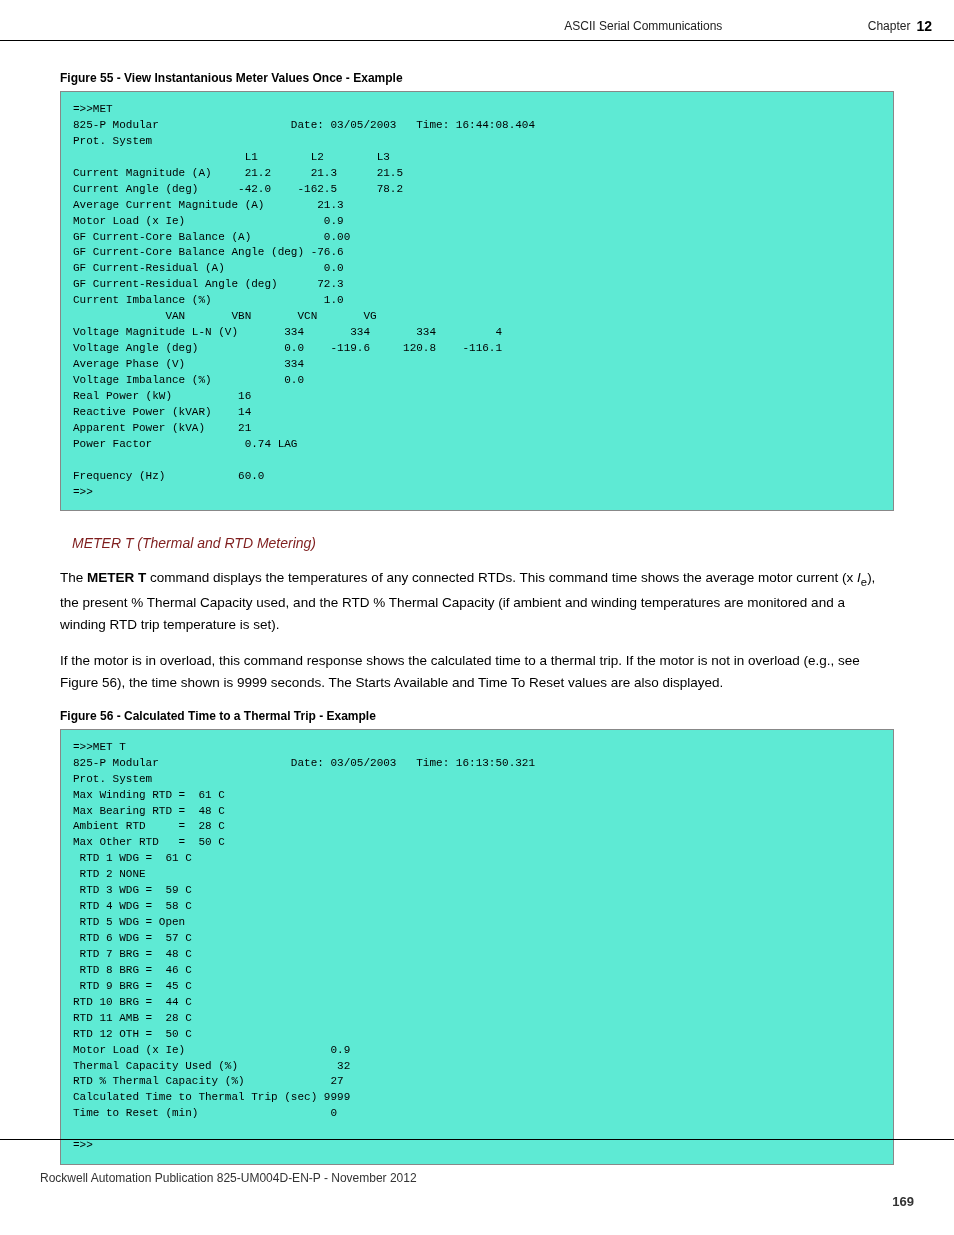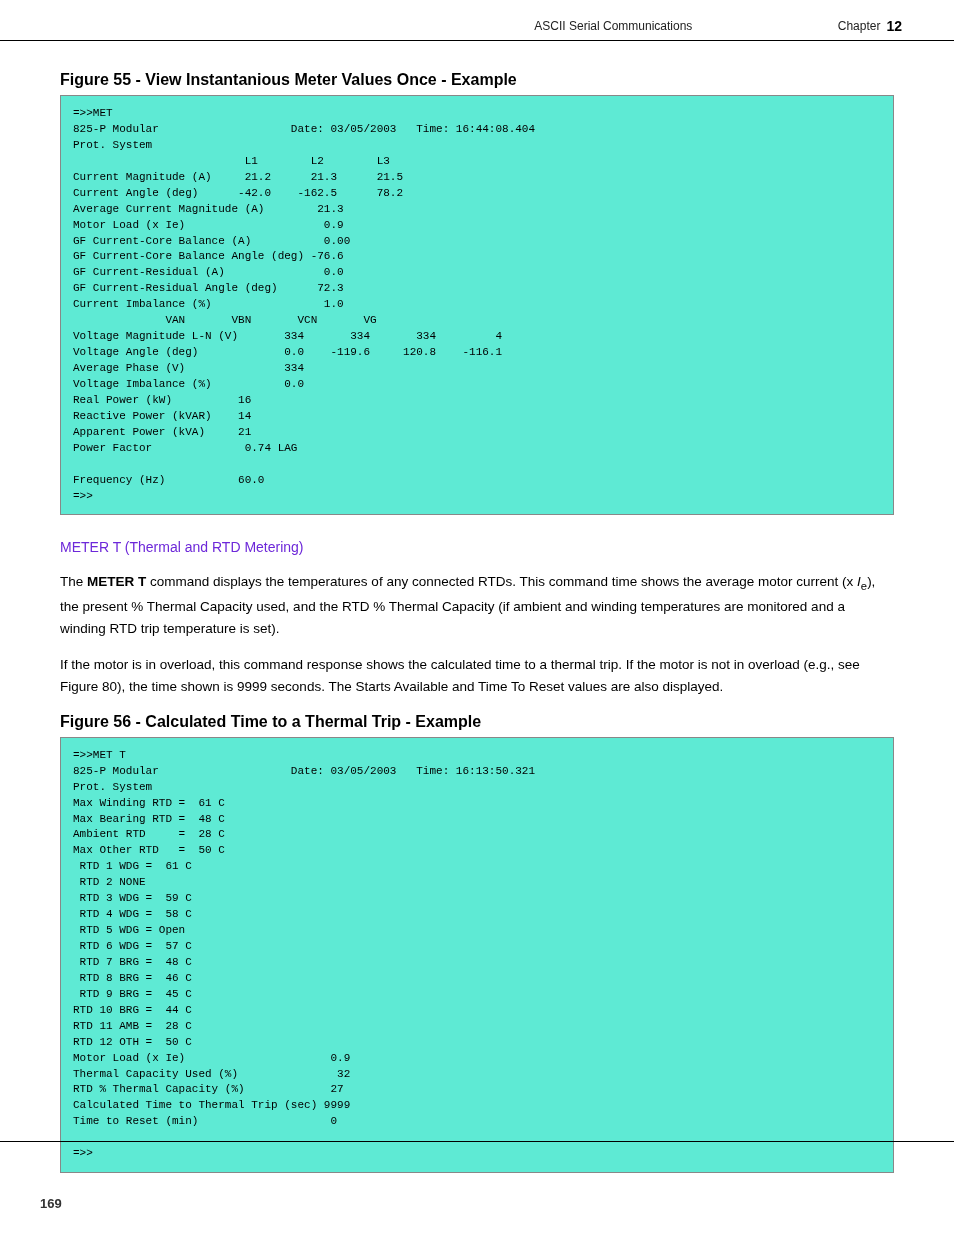--- a/index.html
+++ b/index.html
@@ -18,21 +18,21 @@
       min-height: 1235px;
       padding: 0;
       position: relative;
     }
 
     
     .page-header {
       display: flex;
       justify-content: flex-end;
       align-items: center;
-      padding: 18px 52px 6px 40px;
+      padding: 18px 22px 6px 40px;
       border-bottom: 1.5px solid #000;
     }
     .page-header-right {
       display: flex;
       align-items: center;
       gap: 6px;
       font-size: 12px;
     }
     .header-chapter {
       font-weight: normal;
@@ -45,45 +45,46 @@
       color: #000;
     }
 
     
     .page-content {
       padding: 30px 60px 40px 60px;
     }
 
     
     .figure-label {
-      font-size: 16px;
+      font-size: 12px;
       font-weight: bold;
       margin-bottom: 6px;
       color: #000;
     }
 
     
     .code-box {
       border: 1px solid #888;
       background: #5eead4;
       font-family: 'Courier New', Courier, monospace;
       font-size: 11px;
       padding: 10px 12px;
       margin-bottom: 24px;
       line-height: 1.45;
       color: #000;
       white-space: pre;
     }
 
     
     .section-title-italic {
+      font-style: italic;
       font-size: 14px;
       font-weight: normal;
-      margin: 20px 0 16px 0;
-      color: #6d28d9;
+      margin: 20px 0 16px 12px;
+      color: #7f1d1d;
     }
 
     
     .body-text {
       font-size: 13.5px;
       line-height: 1.65;
       margin-bottom: 14px;
       color: #000;
     }
     .body-text b {
@@ -154,21 +155,21 @@
 
 Frequency (Hz)           60.0
 =&gt;&gt;</div>
 
     <div class="section-title-italic">METER T (Thermal and RTD Metering)</div>
 
     <p class="body-text">
       <span>The </span><b>METER T</b><span> command displays the temperatures of any connected RTDs. This command time shows the average motor current (x </span><span><i>I</i><sub>e</sub></span><span>), the present % Thermal Capacity used, and the RTD % Thermal Capacity (if ambient and winding temperatures are monitored and a winding RTD trip temperature is set).</span>
     </p>
 
-    <p class="body-text">If the motor is in overload, this command response shows the calculated time to a thermal trip. If the motor is not in overload (e.g., see Figure 80), the time shown is 9999 seconds. The Starts Available and Time To Reset values are also displayed.</p>
+    <p class="body-text">If the motor is in overload, this command response shows the calculated time to a thermal trip. If the motor is not in overload (e.g., see Figure 56), the time shown is 9999 seconds. The Starts Available and Time To Reset values are also displayed.</p>
 
     <div class="figure-label">Figure 56 - Calculated Time to a Thermal Trip - Example</div>
 
     <div class="code-box">=&gt;&gt;MET T
 825-P Modular                    Date: 03/05/2003   Time: 16:13:50.321
 Prot. System
 Max Winding RTD =  61 C
 Max Bearing RTD =  48 C
 Ambient RTD     =  28 C
 Max Other RTD   =  50 C
@@ -188,16 +189,17 @@
 Thermal Capacity Used (%)               32
 RTD % Thermal Capacity (%)             27
 Calculated Time to Thermal Trip (sec) 9999
 Time to Reset (min)                    0
 
 =&gt;&gt;</div>
 
   </div>
 
   <div class="page-footer">
+    <span class="footer-left">Rockwell Automation Publication 825-UM004D-EN-P - November 2012</span>
     <span class="footer-page-num">169</span>
   </div>
 
 </div>
 
 </body></html>

